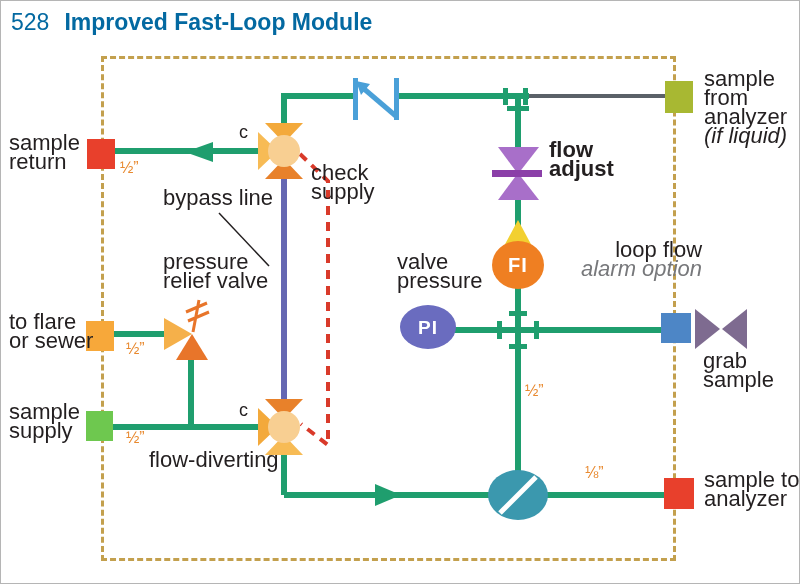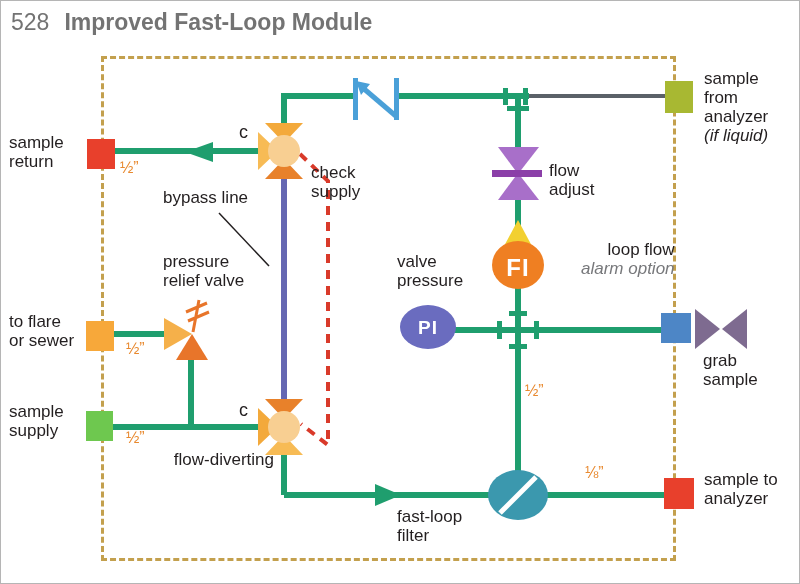--- a/index.html
+++ b/index.html
@@ -1,34 +1,34 @@
 <!DOCTYPE html>
 <html style="--green: #1f9e6e; --gray-line: #5b6168; --purple-line: #6567b2; --red-dash: #d93a2a; --border-tan: #c3a04e; --orange-text: #e8892f; --port-red: #e8402c; --port-orange: #f7a83a; --port-green: #6ec84f; --port-olive: #a8b832; --port-blue: #4d86c6; --valve-light: #f7bb55; --valve-mid: #f3a93b; --valve-dark: #e8812a; --valve-ball: #f8cf92; --relief-in: #f5b04a; --relief-out: #e8752a; --check-blue: #4aa0d8; --adjust-purple: #a86fc9; --adjust-bar: #8b3fa8; --fi-orange: #ef7f22; --fi-flag: #f2d030; --pi-indigo: #6a6cbf; --filter-teal: #3b98ae; --grab-purple: #7e6b90; --text-black: #231f20; --text-gray: #77787b;"><head>
 <meta charset="utf-8">
 <style>
   html,body{margin:0;padding:0;background:#fff;}
   #canvas{
     position:relative;width:800px;height:584px;background:#fff;
     font-family:"Liberation Sans","DejaVu Sans",sans-serif;
     box-sizing:border-box;border:1px solid #b5b5b5;overflow:hidden;
   }
-  .ttl{position:absolute;left:10px;top:8px;font-size:23px;color:#737373;display:flex;gap:15px;}
+  .ttl{position:absolute;left:10px;top:8px;font-size:23px;color:#0369a1;display:flex;gap:15px;}
   .ttl .num{font-weight:400;}
   .ttl .txt{font-weight:700;}
   #dashed-frame{
     position:absolute;left:100px;top:55px;width:575px;height:505px;
     border:3px dashed var(--border-tan);box-sizing:border-box;z-index:1;
   }
   .hl,.vl,.tick{position:absolute;background:var(--green);z-index:2;}
   .gray{background:var(--gray-line);}
   .purple{background:var(--purple-line);}
   .blue{background:var(--check-blue);}
   .port{position:absolute;z-index:4;}
   svg.overlay{position:absolute;left:0;top:0;z-index:3;}
-  .lbl{position:absolute;font-size:17px;line-height:19px;color:var(--text-black);z-index:5;white-space:nowrap;}
+  .lbl{position:absolute;font-size:22px;line-height:19px;color:var(--text-black);z-index:5;white-space:nowrap;}
   .lbl.right{text-align:right;}
   .size{position:absolute;font-size:16px;color:var(--orange-text);z-index:5;}
   .note{font-style:italic;color:var(--text-gray);margin-left:32px;}
   .ital{font-style:italic;}
   .ctag{position:absolute;font-size:18px;color:var(--text-black);z-index:5;}
   .inst-txt{position:absolute;color:#fff;font-weight:700;text-align:center;z-index:5;letter-spacing:1px;}
 </style>
 </head>
 <body>
 
@@ -129,21 +129,21 @@
     <line x1="218" y1="212" x2="268" y2="265" style="stroke:var(--text-black);stroke-width:1.5"></line>
   </svg>
 
   <div class="port" style="left:86px;top:138px;width:28px;height:30px;background:var(--port-red);"></div>
   <div class="port" style="left:85px;top:320px;width:28px;height:30px;background:var(--port-orange);"></div>
   <div class="port" style="left:85px;top:410px;width:27px;height:30px;background:var(--port-green);"></div>
   <div class="port" style="left:664px;top:80px;width:28px;height:32px;background:var(--port-olive);"></div>
   <div class="port" style="left:660px;top:312px;width:30px;height:30px;background:var(--port-blue);"></div>
   <div class="port" style="left:663px;top:477px;width:30px;height:31px;background:var(--port-red);"></div>
 
-  <div class="inst-txt" style="left:492px;top:253px;width:50px;font-size:24px;">FI</div>
+  <div class="inst-txt" style="left:492px;top:253px;width:50px;font-size:20px;">FI</div>
   <div class="inst-txt" style="left:402px;top:316px;width:50px;font-size:19px;">PI</div>
 
   <div class="ctag" style="left:238px;top:121px;">c</div>
   <div class="ctag" style="left:238px;top:399px;">c</div>
 
   <div class="lbl" style="left:8px;top:132px;">
     <div>sample</div>
     <div>return</div>
   </div>
   <div class="lbl" style="left:8px;top:311px;">
@@ -165,43 +165,39 @@
     <div>sample</div>
   </div>
   <div class="lbl" style="left:703px;top:469px;">
     <div>sample to</div>
     <div>analyzer</div>
   </div>
   <div class="lbl" style="left:310px;top:162px;">
     <div>check</div>
     <div>supply</div>
   </div>
-  <div class="lbl" style="left:548px;top:160px;">
+  <div class="lbl" style="left:548px;top:139px;font-weight:bold;">
     <div>flow</div>
     <div>adjust</div>
   </div>
   <div class="lbl" style="left:162px;top:187px;">bypass line</div>
   <div class="lbl" style="left:162px;top:251px;">
     <div>pressure</div>
     <div>relief valve</div>
   </div>
   <div class="lbl right" style="left:148px;top:449px;width:125px;">
     <div>flow-diverting</div>
   </div>
   <div class="lbl" style="left:396px;top:251px;">
     <div>valve</div>
     <div>pressure</div>
   </div>
   <div class="lbl" style="left:548px;top:239px;text-align:right;">
     <div>loop flow</div>
     <div class="note">alarm option</div>
-  </div>
-  <div class="lbl" style="left:396px;top:506px;">
-    <div>fast-loop</div>
-    <div>filter</div>
   </div>
 
   <div class="size" style="left:119px;top:158px;">½”</div>
   <div class="size" style="left:125px;top:339px;">½”</div>
   <div class="size" style="left:125px;top:428px;">½”</div>
   <div class="size" style="left:524px;top:381px;">½”</div>
   <div class="size" style="left:584px;top:463px;">⅛”</div>
 
 </div>
 

